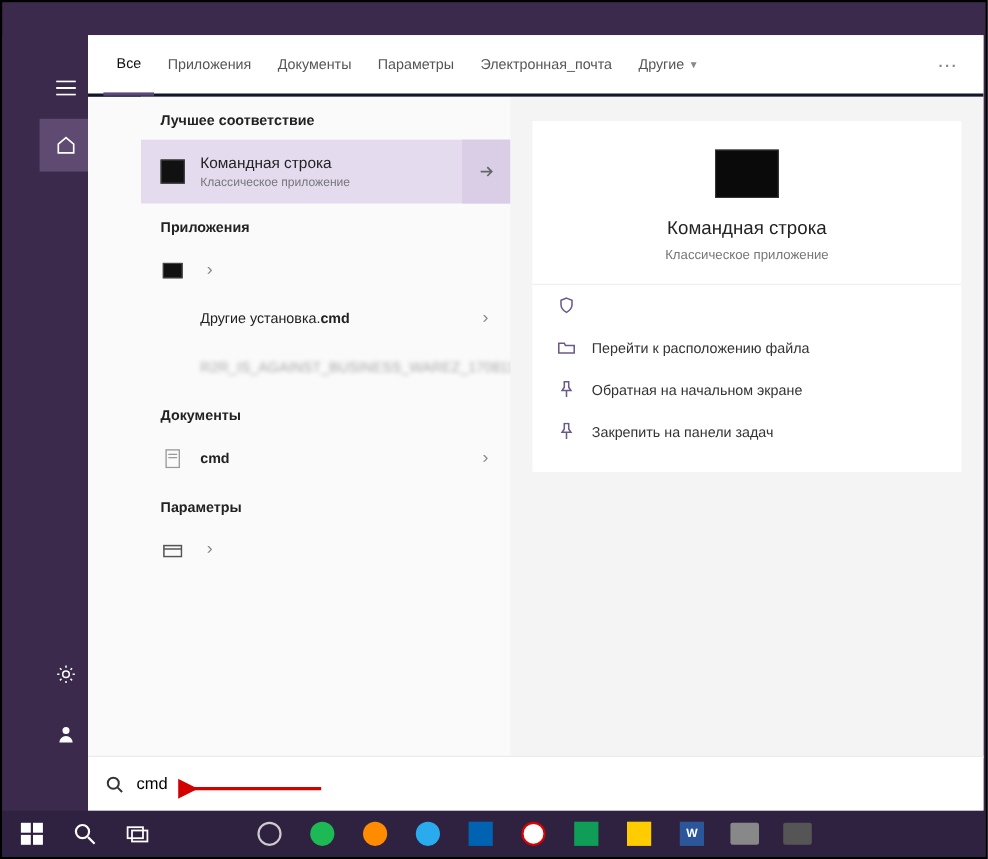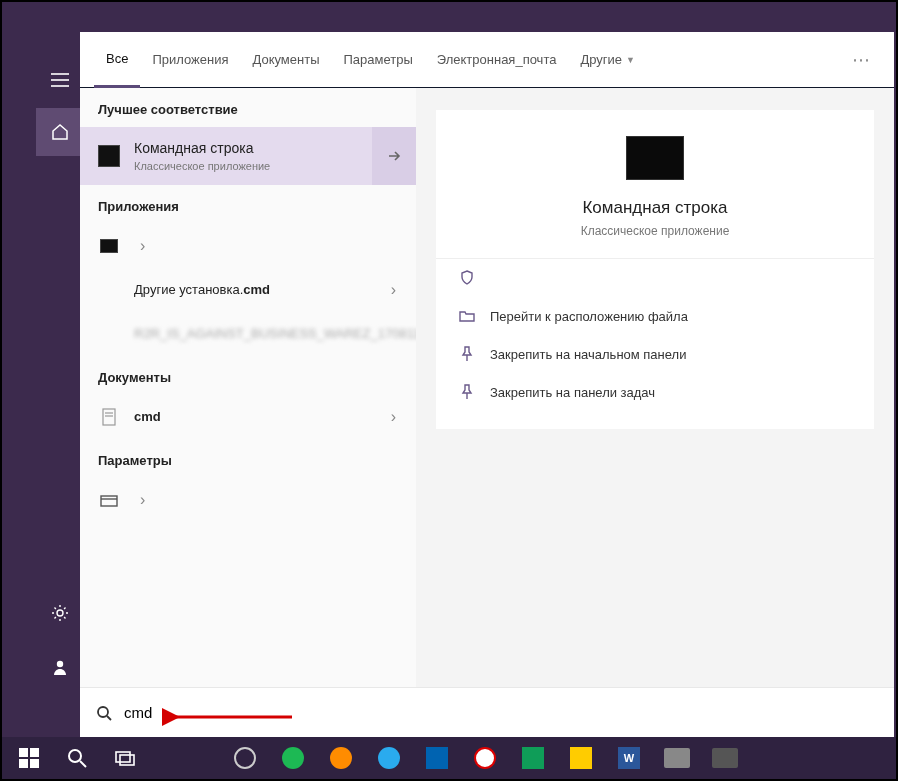--- a/index.html
+++ b/index.html
@@ -4,26 +4,26 @@
 <style>
   * { margin:0; padding:0; box-sizing:border-box; font-family:"Segoe UI",Arial,sans-serif; }
   body { width:898px; height:781px; background:#000; position:relative; overflow:hidden; }
   .frame { position:absolute; left:2px; top:2px; width:894px; height:777px; background:#3c2a4d; }
   .sidebar { position:absolute; left:0; top:30px; width:78px; height:707px; background:#3c2a4d; }
   .sidebar .sb-btn { width:48px; height:48px; display:flex; align-items:center; justify-content:center; margin-left:0; color:#fff; }
   .sidebar .sb-top { position:absolute; top:24px; left:34px; width:48px; }
   .sidebar .sb-home { position:absolute; top:76px; left:34px; width:48px; background:#5f4b72; }
   .sidebar .sb-bottom { position:absolute; bottom:48px; left:34px; }
   .panel { position:absolute; left:78px; top:30px; width:814px; height:707px; background:#fafafa; }
-  .header { height:56px; display:flex; align-items:center; padding:0 14px; border-bottom:1px solid #0f172a; background:#fff; font-size:13px; color:#555; }
+  .header { height:56px; display:flex; align-items:center; padding:0 14px; border-bottom:3px solid #0f172a; background:#fff; font-size:13px; color:#555; }
   .header .tab { padding:0 12px; height:56px; display:flex; align-items:center; cursor:pointer; white-space:nowrap; }
   .header .tab.active { color:#111; border-bottom:3px solid #5b4a79; font-weight:400; }
   .header .spacer { flex:1; }
   .header .dots { padding:0 10px; color:#888; font-size:18px; }
-  .body { display:flex; height:601px; }
+  .body { display:flex; height:601px;margin-left:48px; }
   .left { width:336px; background:#fafafa; overflow:hidden; }
   .right { flex:1; background:#f4f4f4; padding:22px 10px 10px 10px; }
   .section-h { font-size:13px; font-weight:600; padding:14px 18px 10px 18px; color:#222; }
   .row { display:flex; align-items:center; padding:8px 14px 8px 18px; position:relative; min-height:44px; }
   .row .icon-box { width:22px; height:22px; margin-right:14px; flex-shrink:0; display:flex; align-items:center; justify-content:center; }
   .row .label { font-size:13px; color:#222; flex:1; line-height:1.3; }
   .row .sub { font-size:11px; color:#777; margin-top:2px; }
   .row .chev { color:#888; font-size:16px; padding:0 6px; }
   .best-match { background:#e4dbee; margin:0; padding:12px 14px 12px 18px; min-height:58px; }
   .best-match .arrow-box { width:44px; height:58px; background:#d9cee6; position:absolute; right:0; top:0; display:flex; align-items:center; justify-content:center; color:#666; }
@@ -178,21 +178,21 @@
                 </svg>
               </div>
             <span>Перейти к расположению файла</span>
           </div>
           <div class="action">
             <div class="aicon">
                 <svg width="16" height="16" viewBox="0 0 16 16" fill="none" stroke="#6a5a8a" stroke-width="1.4">
                   <path d="M6 1h4v5l2 3H4l2-3zM8 9v6"></path>
                 </svg>
               </div>
-            <span>Закрепить на начальном панели</span>
+            <span>Обратная на начальном экране</span>
           </div>
           <div class="action">
             <div class="aicon">
                 <svg width="16" height="16" viewBox="0 0 16 16" fill="none" stroke="#6a5a8a" stroke-width="1.4">
                   <path d="M6 1h4v5l2 3H4l2-3zM8 9v6"></path>
                 </svg>
               </div>
             <span>Закрепить на панели задач</span>
           </div>
         </div>

